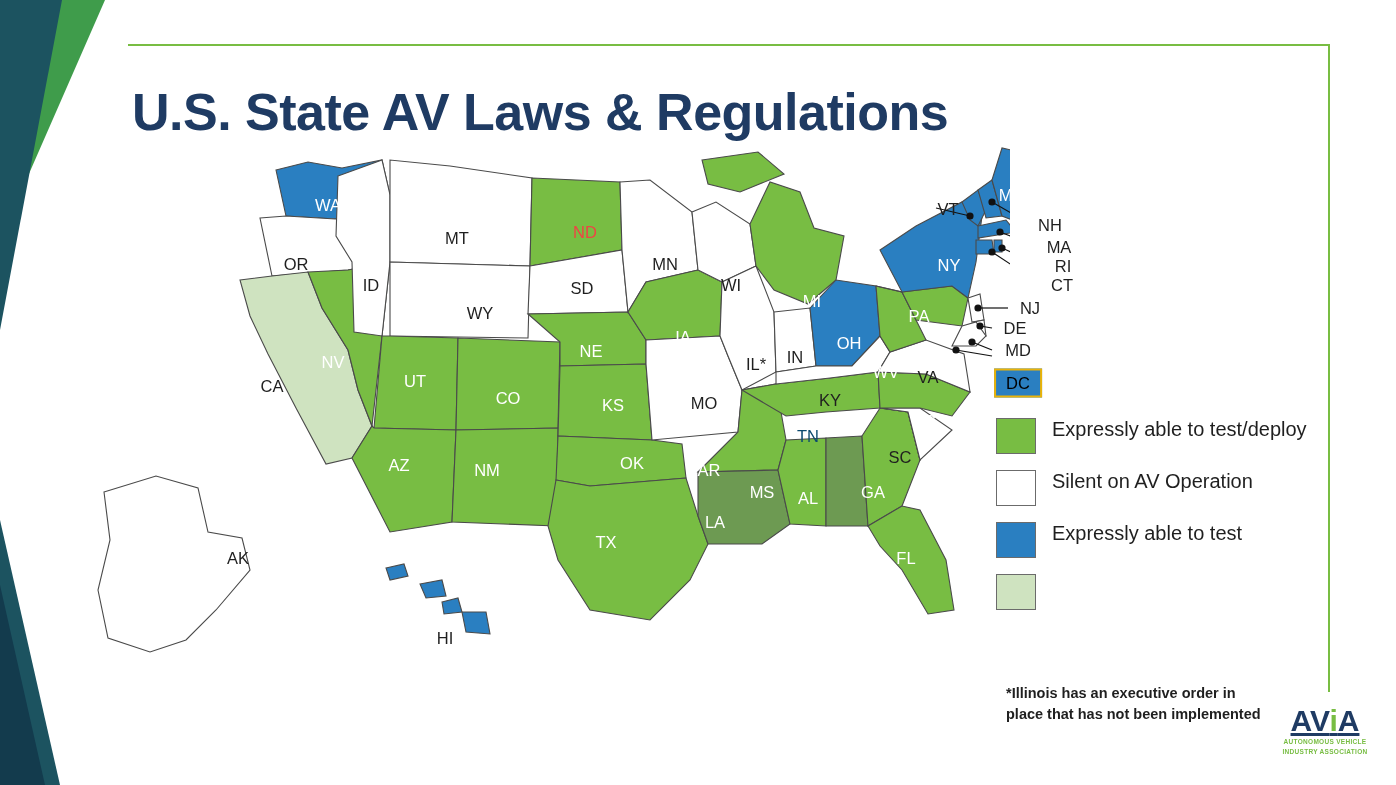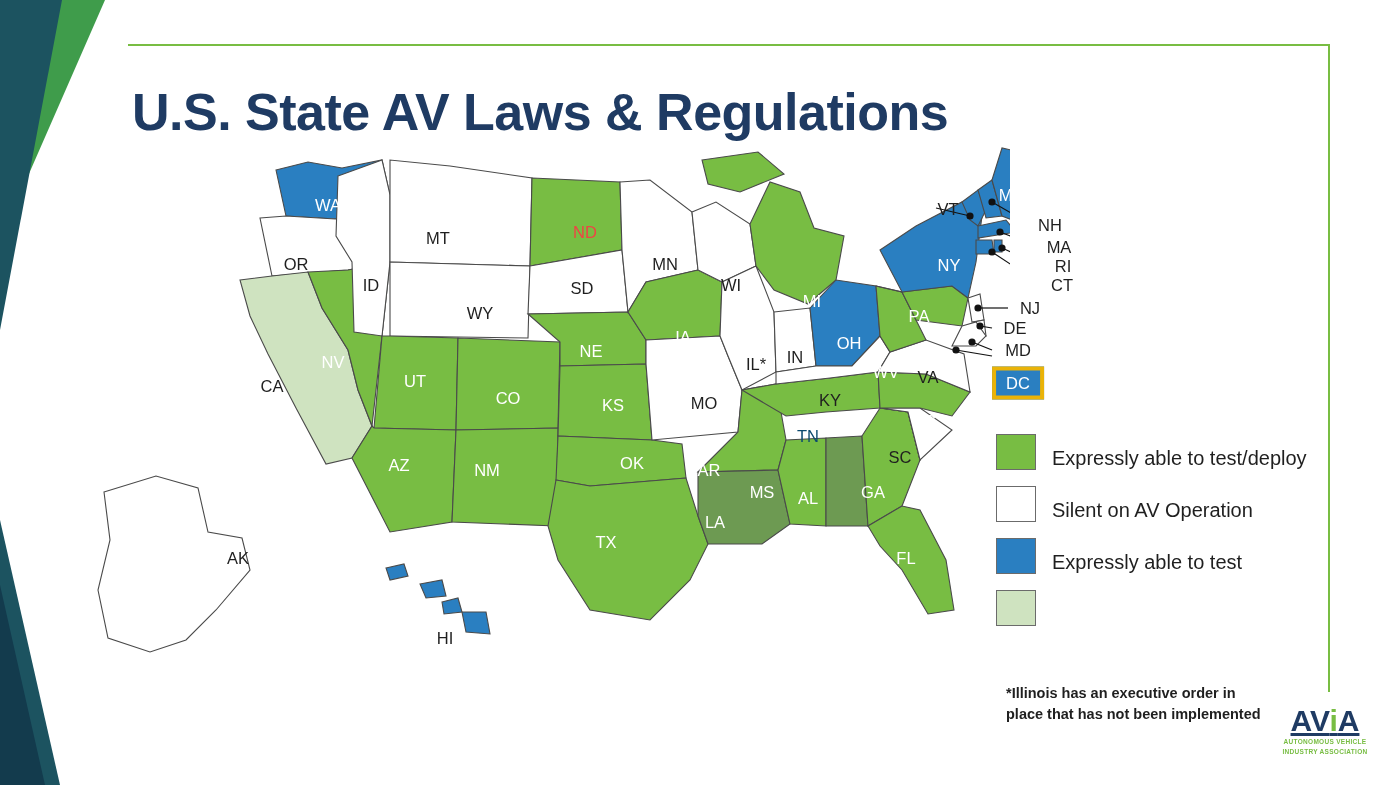--- a/index.html
+++ b/index.html
@@ -59,36 +59,36 @@
     position: absolute;
     font-size: 16.5px;
     color: #1f1f1f;
     transform: translate(-50%, -50%);
     white-space: nowrap;
   }
   .dc-box {
     position: absolute;
     transform: translate(-50%, -50%);
     background: #2a7fc1;
-    color: #ffffff;
+    color: #000000;
     font-size: 16.5px;
     padding: 3px 10px;
-    border: 4px solid #eab308;
+    border: 2px solid #eab308;
     white-space: nowrap;
   }
   
   .legend {
     position: absolute;
     left: 996px;
     top: 418px;
     width: 380px;
   }
   .legend-row {
     display: flex;
-    align-items: flex-end;
+    align-items: flex-start;
     height: 52px;
   }
   .legend-swatch {
     width: 38px;
     height: 34px;
     border: 1px solid #6b6b6b;
     flex: 0 0 auto;
   }
   .legend-label {
     margin-left: 16px;
@@ -236,21 +236,21 @@
           <circle cx="882" cy="202" r="3"></circle>
         <line x1="902" y1="216" x2="866" y2="210"></line>
           <circle cx="866" cy="210" r="3"></circle>
       </g>
     </svg>
 
     
     <div class="state-label" style="left:238px;top:65px;color:#ffffff">WA</div>
     <div class="state-label" style="left:206px;top:124px">OR</div>
     <div class="state-label" style="left:281px;top:145px">ID</div>
-    <div class="state-label" style="left:348px;top:98px">MT</div>
+    <div class="state-label" style="left:367px;top:98px">MT</div>
     <div class="state-label" style="left:495px;top:92px;color:#ef4444">ND</div>
     <div class="state-label" style="left:575px;top:124px">MN</div>
     <div class="state-label" style="left:641px;top:145px">WI</div>
     <div class="state-label" style="left:722px;top:161px;color:#ffffff">MI</div>
     <div class="state-label" style="left:492px;top:148px">SD</div>
     <div class="state-label" style="left:390px;top:173px">WY</div>
     <div class="state-label" style="left:243px;top:222px;color:#ffffff">NV</div>
     <div class="state-label" style="left:182px;top:246px">CA</div>
     <div class="state-label" style="left:325px;top:241px;color:#ffffff">UT</div>
     <div class="state-label" style="left:418px;top:258px;color:#ffffff">CO</div>

